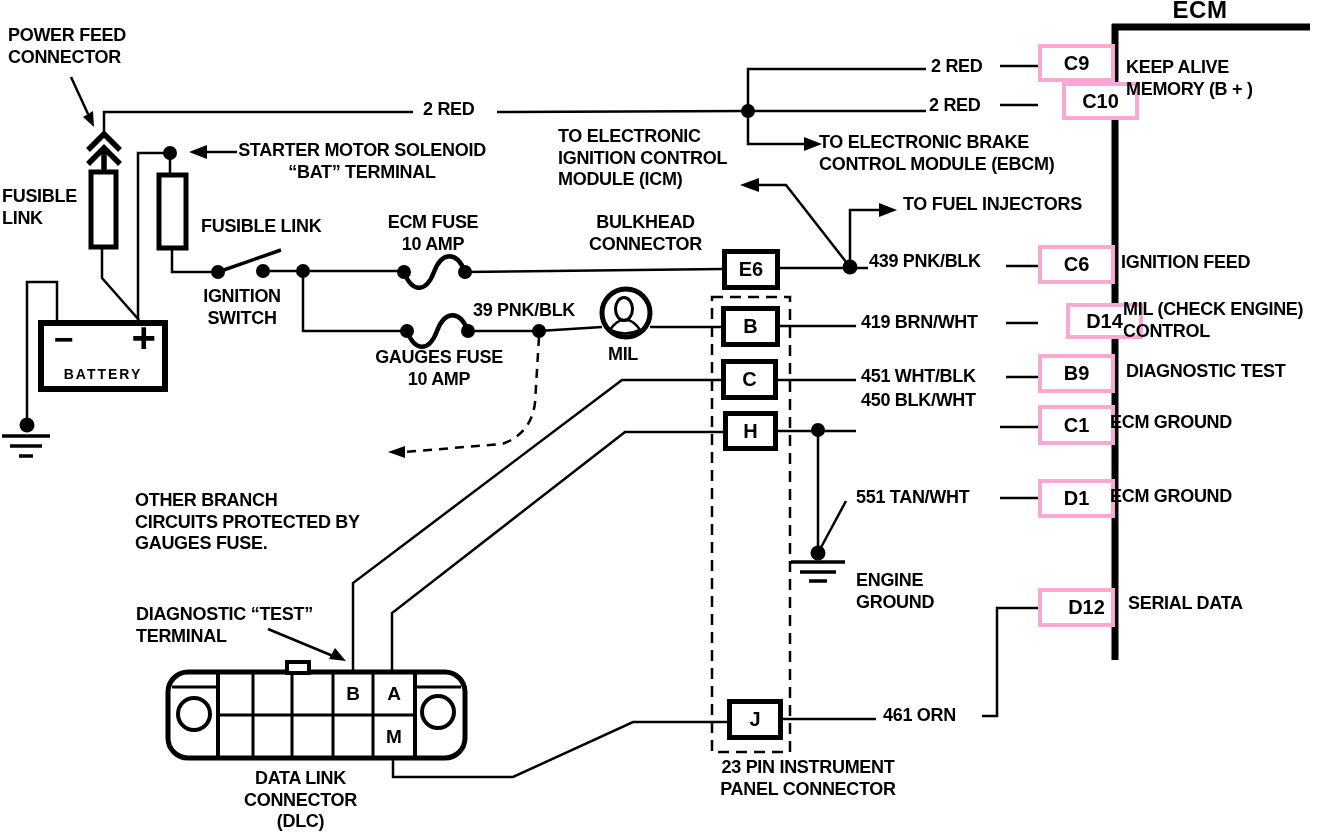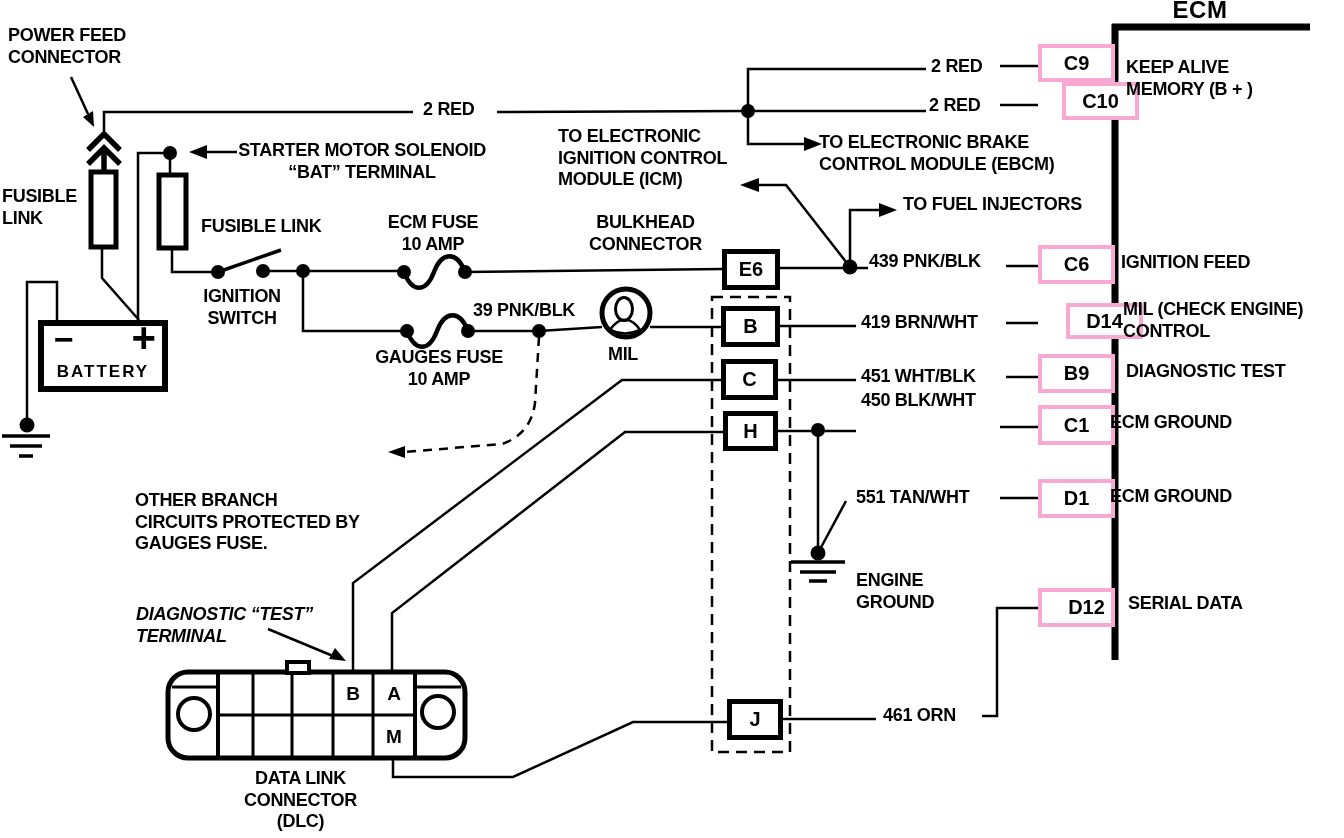--- a/index.html
+++ b/index.html
@@ -14,21 +14,21 @@
           display:flex;align-items:center;justify-content:center;font-weight:700;font-size:20px;}
   .conbox{position:absolute;box-sizing:border-box;border:5px solid #000;background:#fff;
           display:flex;align-items:center;justify-content:center;font-weight:700;font-size:20px;}
   .cell{position:absolute;display:flex;align-items:center;justify-content:center;
         font-weight:700;font-size:19px;}
   #battery{position:absolute;left:38px;top:320px;width:130px;height:72px;box-sizing:border-box;
            border:6px solid #000;background:#fff;}
   #battery .minus{position:absolute;left:10px;top:-6px;font-size:34px;font-weight:700;}
   #battery .plus{position:absolute;right:6px;top:-12px;font-size:42px;font-weight:700;}
   #battery .bat{position:absolute;left:0;right:0;bottom:4px;text-align:center;
-                font-weight:700;font-size:17px;letter-spacing:2px;}
+                font-weight:700;font-size:14px;letter-spacing:2px;}
 </style>
 </head>
 <body>
 
 <div id="canvas">
 
 <svg width="1344" height="838" viewBox="0 0 1344 838">
   <g stroke="#000" fill="none" stroke-width="2.5">
     <path d="M104,131 V112 H413 M497,112 L748,111 H926 M1000,105 H1038"></path>
     <path d="M748,111 V69 H926 M1000,66 H1038"></path>
@@ -163,25 +163,27 @@
 <div class="lbl" style="left:929px;top:95px;">2 RED</div>
 <div class="lbl" style="left:558px;top:126px;">TO ELECTRONIC
 IGNITION CONTROL
 MODULE (ICM)</div>
 <div class="lbl" style="left:819px;top:132px;">TO ELECTRONIC BRAKE
 CONTROL MODULE (EBCM)</div>
 <div class="lbl" style="left:903px;top:194px;">TO FUEL INJECTORS</div>
 <div class="lbl" style="left:135px;top:443px;margin-top:47px;">OTHER BRANCH
 CIRCUITS PROTECTED BY
 GAUGES FUSE.</div>
-<div class="lbl" style="left:136px;top:604px;font-style:italic;">DIAGNOSTIC “TEST”
+<div class="lbl" style="left:136px;top:604px;">DIAGNOSTIC “TEST”
 TERMINAL</div>
 <div class="lbl ctr" style="left:228px;top:768px;width:145px;">DATA LINK
 CONNECTOR
 (DLC)</div>
+<div class="lbl ctr" style="left:648px;top:757px;width:320px;">23 PIN INSTRUMENT
+PANEL CONNECTOR</div>
 <div class="lbl" style="left:856px;top:570px;">ENGINE
 GROUND</div>
 
 <div class="lbl" style="left:869px;top:251px;">439 PNK/BLK</div>
 <div class="lbl" style="left:861px;top:312px;">419 BRN/WHT</div>
 <div class="lbl" style="left:861px;top:366px;">451 WHT/BLK</div>
 <div class="lbl" style="left:861px;top:390px;">450 BLK/WHT</div>
 <div class="lbl" style="left:856px;top:487px;">551 TAN/WHT</div>
 <div class="lbl" style="left:883px;top:705px;">461 ORN</div>
 

